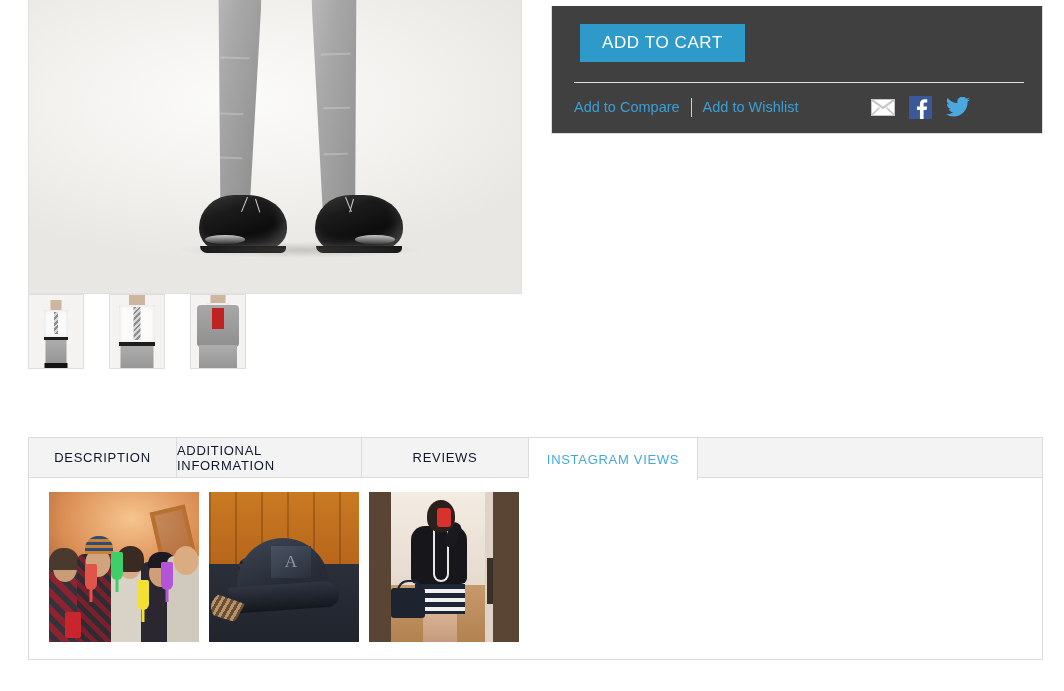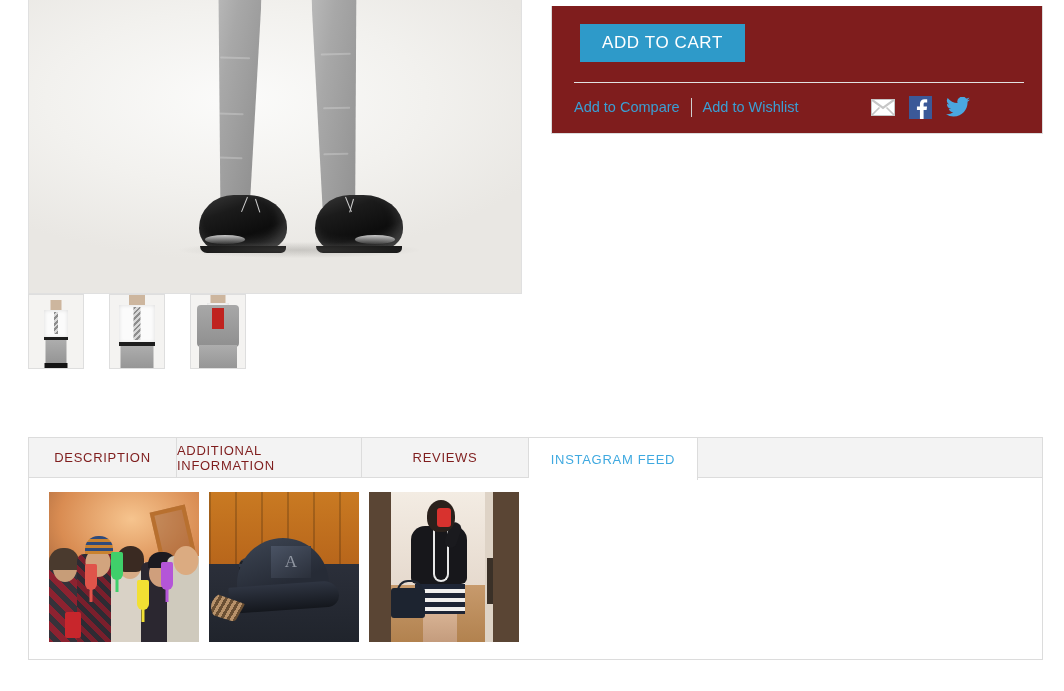--- a/index.html
+++ b/index.html
@@ -81,21 +81,21 @@
            background: repeating-linear-gradient(135deg,#8d8d8d 0 2px,#d8d8d8 2px 4px); }
   .t-belt { position: absolute; left: 50%; transform: translateX(-50%); background: #1d1d1d; }
   .t-pants { position: absolute; left: 50%; transform: translateX(-50%);
              background: linear-gradient(180deg,#adadad,#949494); }
   .t-shoes { position: absolute; left: 50%; transform: translateX(-50%); background: #141414; }
   .t-jacket { position: absolute; left: 50%; transform: translateX(-50%);
               background: linear-gradient(180deg,#a8a8a8,#8f8f8f); }
   .t-vest { position: absolute; left: 50%; transform: translateX(-50%); background: #c0231f; }
   .buy-box {
     position: absolute; left: 551px; top: 6px; width: 492px; height: 128px;
-    background: #7f1d1d; border: 1px solid #dcdcdc; border-top: none;
+    background: #404040; border: 1px solid #dcdcdc; border-top: none;
   }
   .add-to-cart {
     position: absolute; left: 28px; top: 18px;
     padding: 0 22px; height: 38px; line-height: 38px;
     background: #2e9ac9; color: #ffffff;
     font-size: 17px; letter-spacing: .6px;
     border: none; cursor: pointer;
     font-family: "Liberation Sans", sans-serif;
   }
   .rule {
@@ -117,21 +117,21 @@
   
   .tabs-wrap { position: absolute; left: 28px; top: 437px; width: 1015px; }
   .tab-strip {
     display: flex; height: 41px;
     background: #f3f3f3;
     border: 1px solid #dcdcdc;
     position: relative; z-index: 2;
   }
   .tab {
     display: flex; align-items: center; justify-content: center;
-    font-size: 13px; letter-spacing: .7px; color: #7f1d1d;
+    font-size: 13px; letter-spacing: .7px; color: #0f172a;
     border-right: 1px solid #dcdcdc;
     cursor: pointer; background: transparent;
     font-family: "Liberation Sans", sans-serif;
   }
   .tab.t0 { width: 148px; }
   .tab.t1 { width: 185px; }
   .tab.t2 { width: 167px; }
   .tab.t3 { width: 169px; }
   .tab.filler { flex: 1; border-right: none; cursor: default; }
   .tab.active {
@@ -316,21 +316,21 @@
         </svg>
       </div>
     </div>
   </div>
 
   <div class="tabs-wrap">
     <div class="tab-strip">
       <div class="tab t0">DESCRIPTION</div>
       <div class="tab t1">ADDITIONAL INFORMATION</div>
       <div class="tab t2">REVIEWS</div>
-      <div class="tab t3 active">INSTAGRAM FEED</div>
+      <div class="tab t3 active">INSTAGRAM VIEWS</div>
       <div class="tab filler"></div>
     </div>
 
     <div class="tab-panel">
       <div class="insta-row">
 
         <div class="insta ig1">
           <div class="wall"></div>
           <div class="frame"></div>
           <div class="p" style="left:-4px;width:40px;height:100px;">

